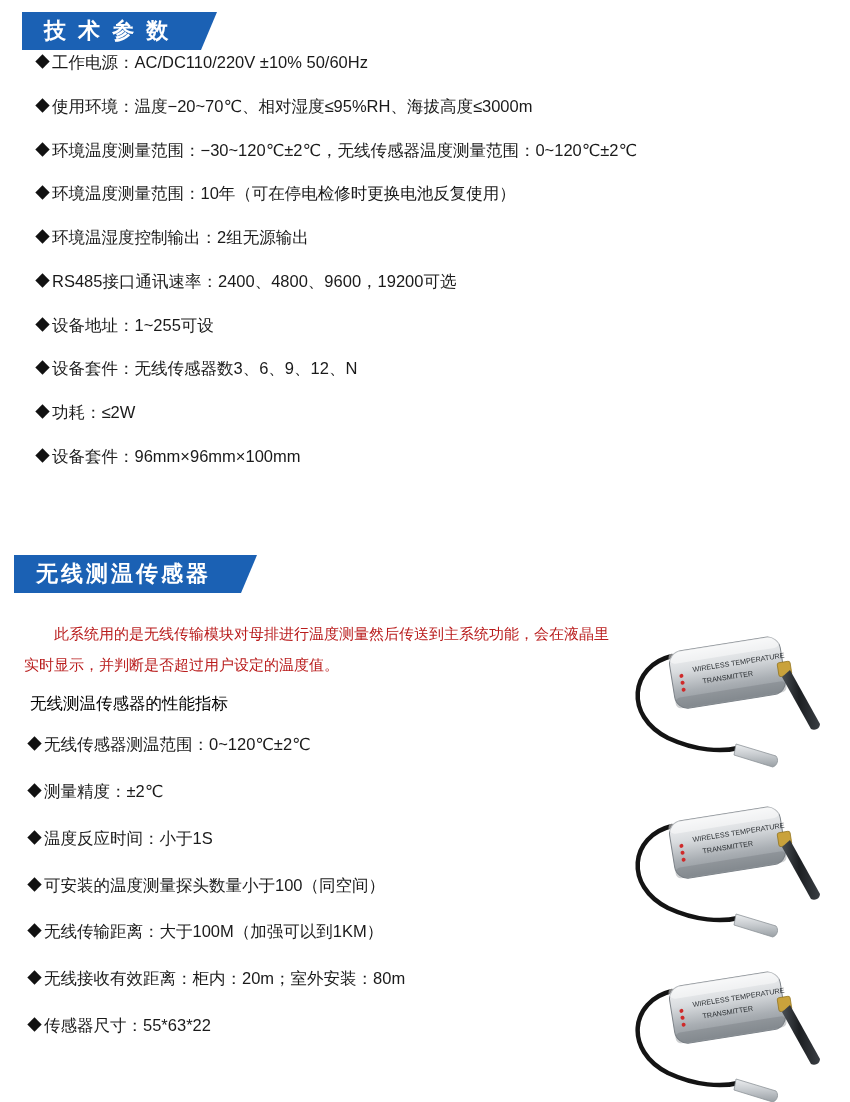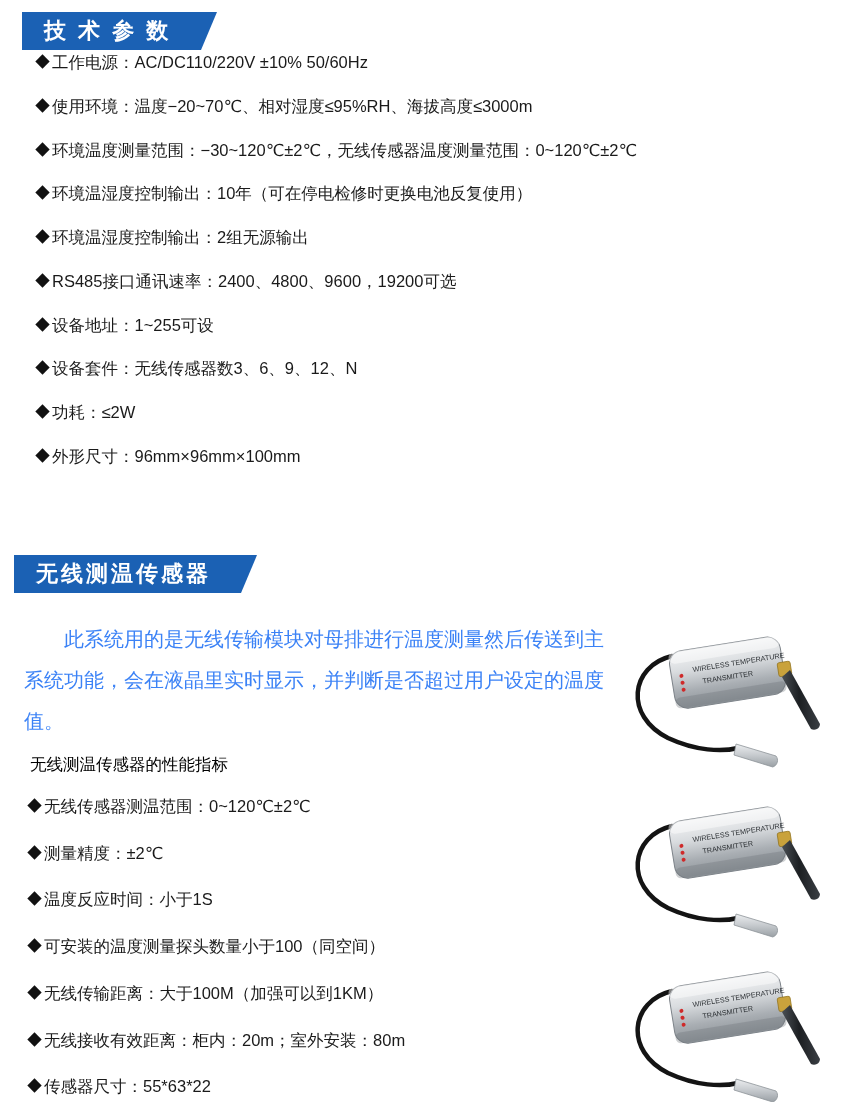--- a/index.html
+++ b/index.html
@@ -106,23 +106,23 @@
     top: 555px;
     width: 850px;
   }
   #section-sensor .body-area {
     margin-top: 26px;
     padding-left: 18px;
     width: 620px;
     box-sizing: border-box;
   }
   .para {
-    font-size: 20px;
+    font-size: 15px;
     line-height: 2.05;
-    color: #3b82f6;
+    color: #b91c1c;
     margin: 0 0 6px 0;
     text-indent: 2em;
     padding-left: 6px;
   }
   .para-noindent {
     font-size: 16.5px;
     line-height: 2.05;
     color: #000000;
     margin: 0 0 12px 0;
     padding-left: 12px;
@@ -166,21 +166,21 @@
       <li class="bullet-item">
         <span class="diamond"></span>
         <span class="btext">使用环境：温度−20~70℃、相对湿度≤95%RH、海拔高度≤3000m</span>
       </li>
       <li class="bullet-item">
         <span class="diamond"></span>
         <span class="btext">环境温度测量范围：−30~120℃±2℃，无线传感器温度测量范围：0~120℃±2℃</span>
       </li>
       <li class="bullet-item">
         <span class="diamond"></span>
-        <span class="btext">环境温湿度控制输出：10年（可在停电检修时更换电池反复使用）</span>
+        <span class="btext">环境温度测量范围：10年（可在停电检修时更换电池反复使用）</span>
       </li>
       <li class="bullet-item">
         <span class="diamond"></span>
         <span class="btext">环境温湿度控制输出：2组无源输出</span>
       </li>
       <li class="bullet-item">
         <span class="diamond"></span>
         <span class="btext">RS485接口通讯速率：2400、4800、9600，19200可选</span>
       </li>
       <li class="bullet-item">
@@ -190,21 +190,21 @@
       <li class="bullet-item">
         <span class="diamond"></span>
         <span class="btext">设备套件：无线传感器数3、6、9、12、N</span>
       </li>
       <li class="bullet-item">
         <span class="diamond"></span>
         <span class="btext">功耗：≤2W</span>
       </li>
       <li class="bullet-item">
         <span class="diamond"></span>
-        <span class="btext">外形尺寸：96mm×96mm×100mm</span>
+        <span class="btext">设备套件：96mm×96mm×100mm</span>
       </li>
     </ul>
   </div>
 
   <div id="section-sensor">
 
     <div class="heading-wrap">
       <div class="section-heading">
         <span class="banner">无线测温传感器</span>
       </div>

